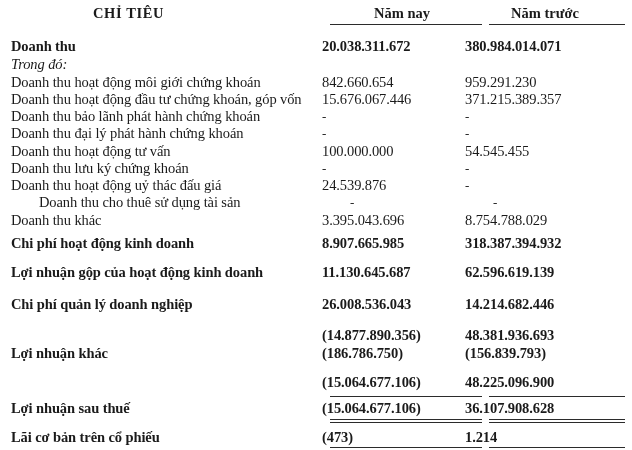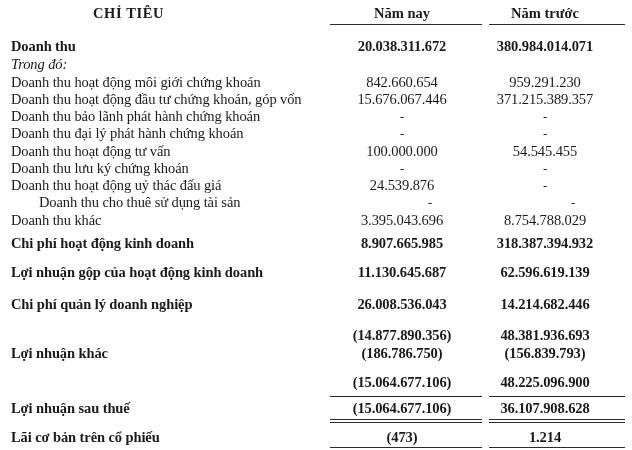--- a/index.html
+++ b/index.html
@@ -46,21 +46,21 @@
   }
 
   .label.bold   { font-weight: bold; }
   .label.italic { font-style: italic; }
 
   .num {
     position: absolute;
     top: 0;
     font-size: 14.5px;
     line-height: 17px;
-    text-align: center;
+    text-align: left;
     letter-spacing: -0.1px;
   }
 
   
   .col1 {
     left: 322px;
     width: 160px;
   }
 
   

